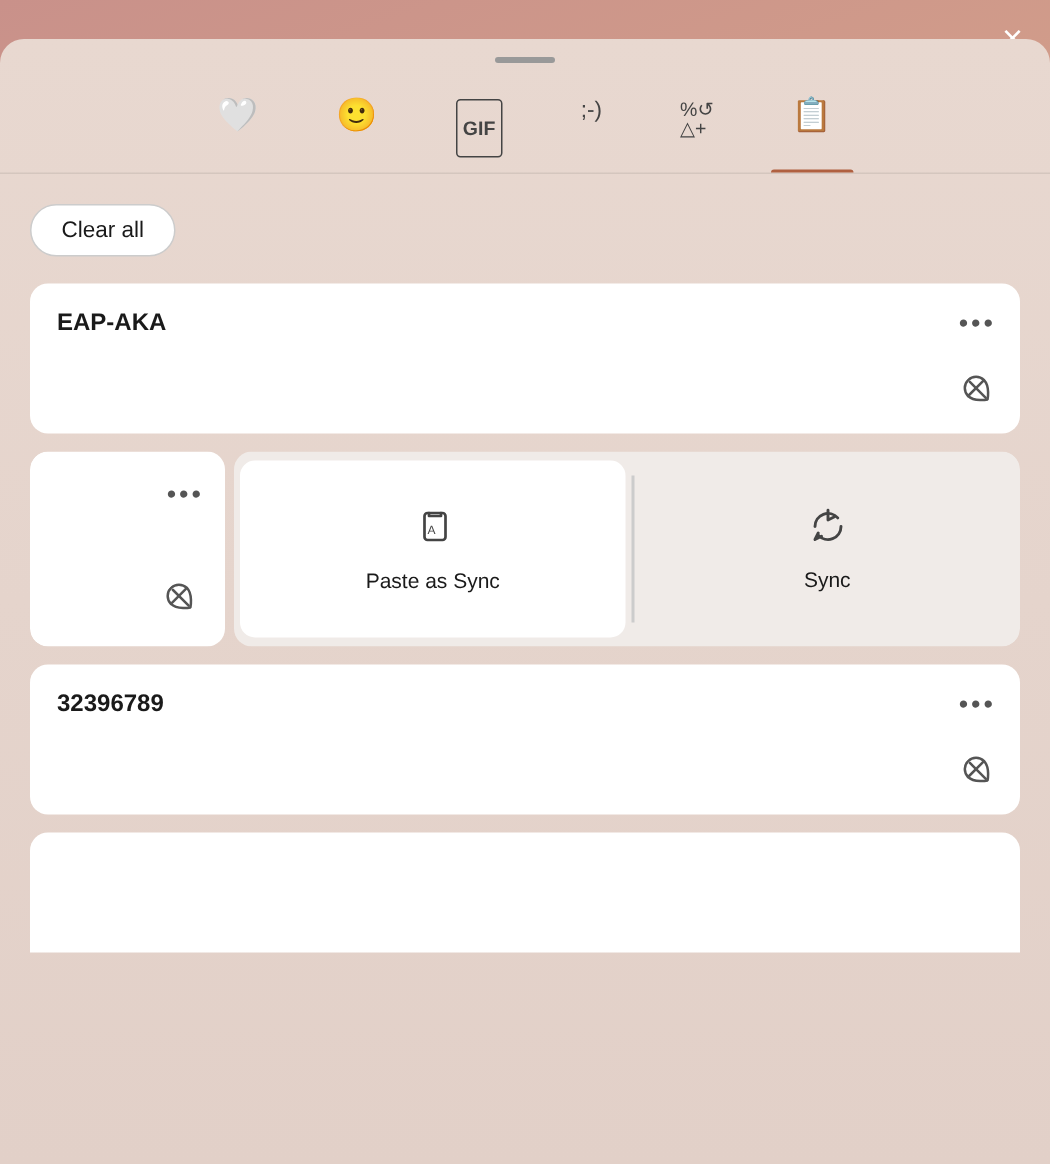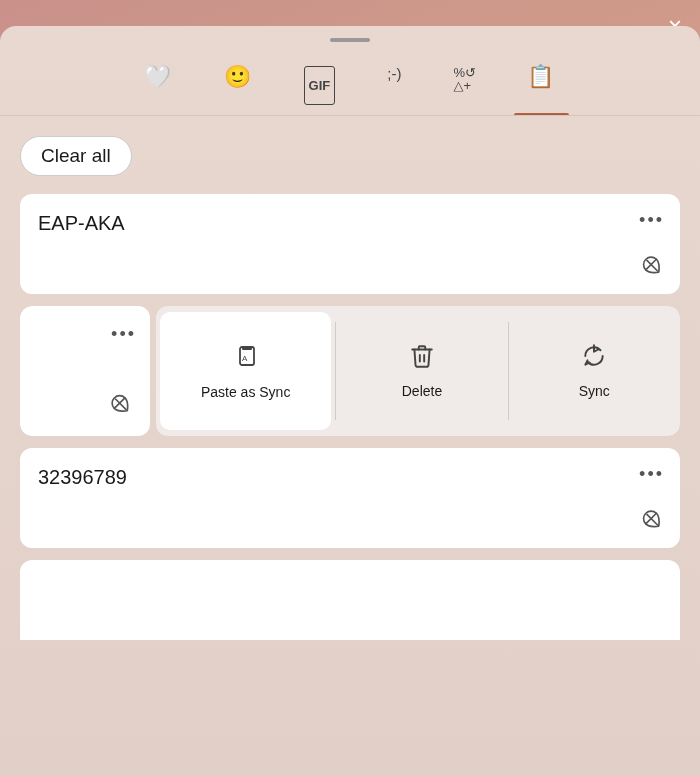--- a/index.html
+++ b/index.html
@@ -98,40 +98,40 @@
       font-size: 22px;
       font-weight: 700;
       color: #1a1a1a;
     }
 
     .clear-all-btn {
       background: white;
       border: 1px solid #ccc;
       border-radius: 20px;
       padding: 8px 20px;
-      font-size: 19px;
+      font-size: 15px;
       color: #1a1a1a;
       cursor: pointer;
       font-family: inherit;
     }
 
     
     .card {
       background: white;
       border-radius: 12px;
       margin-bottom: 12px;
       padding: 18px 18px 16px 18px;
       position: relative;
       min-height: 100px;
     }
 
     .card-text {
-      font-size: 20px;
-      color: #1a1a1a;
-      font-weight: 400;
+      font-size: 16px;
+      color: #1a1a1a;
+      font-weight: 700;
     }
 
     .card-more-btn {
       position: absolute;
       top: 16px;
       right: 16px;
       background: none;
       border: none;
       cursor: pointer;
       font-size: 18px;
@@ -335,32 +335,20 @@
               <rect x="8" y="5" width="14" height="18" rx="2"></rect>
               <path d="M11 5v2h8V5"></path>
               <text x="10" y="19" font-size="8" fill="#444" stroke="none" font-family="Arial">A</text>
             </svg>
           </span>
           <span class="context-menu-label">Paste as Sync</span>
         </button>
 
         <div class="context-menu-divider"></div>
 
-        <button class="context-menu-item">
-          <span class="context-menu-icon">
-            <svg width="26" height="26" viewBox="0 0 24 24" fill="none" stroke="#444" stroke-width="1.8" stroke-linecap="round" stroke-linejoin="round">
-              <polyline points="3 6 5 6 21 6"></polyline>
-              <path d="M19 6l-1 14a2 2 0 0 1-2 2H8a2 2 0 0 1-2-2L5 6"></path>
-              <path d="M10 11v6"></path>
-              <path d="M14 11v6"></path>
-              <path d="M9 6V4a1 1 0 0 1 1-1h4a1 1 0 0 1 1 1v2"></path>
-            </svg>
-          </span>
-          <span class="context-menu-label">Delete</span>
-        </button>
 
         <div class="context-menu-divider"></div>
 
         <button class="context-menu-item">
           <span class="context-menu-icon">
             <svg width="26" height="26" viewBox="0 0 24 24" fill="none" stroke="#444" stroke-width="1.8" stroke-linecap="round" stroke-linejoin="round">
               <polyline points="12 2 12 8 16 6"></polyline>
               <path d="M4 12a8 8 0 0 1 14-5.3"></path>
               <path d="M20 12a8 8 0 0 1-14 5.3"></path>
               <path d="M8 18l-4 2 2-4"></path>

